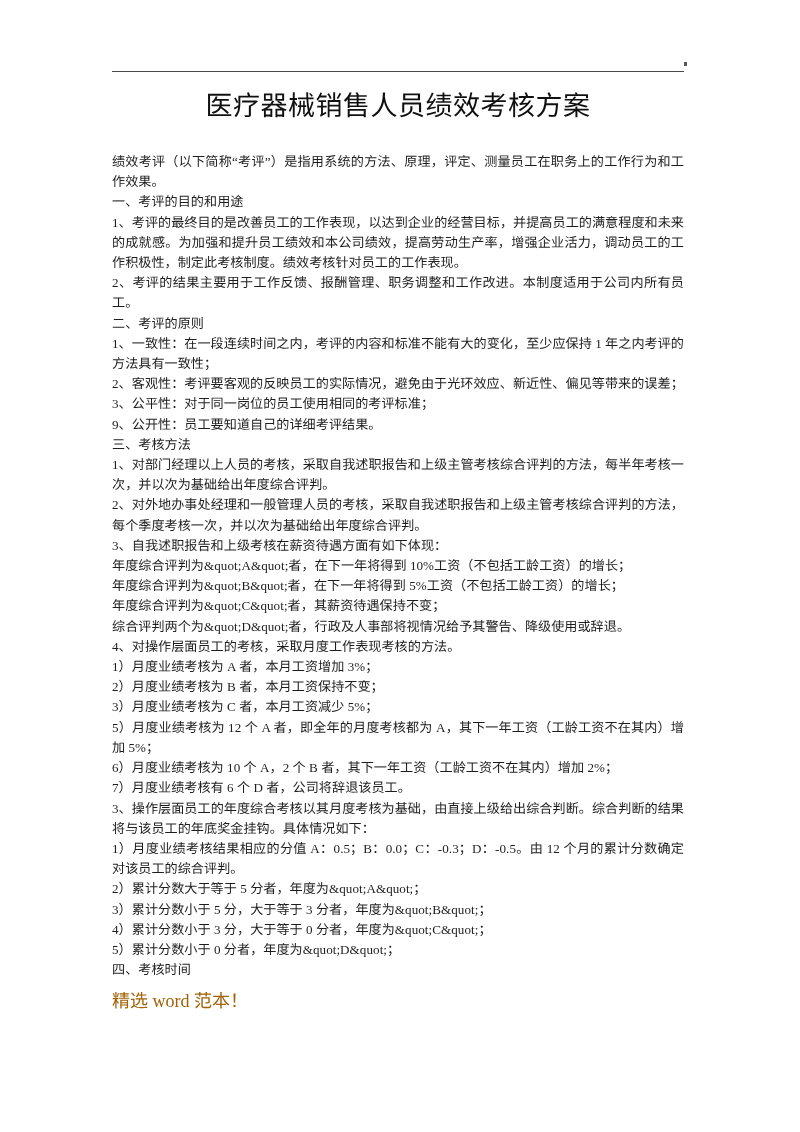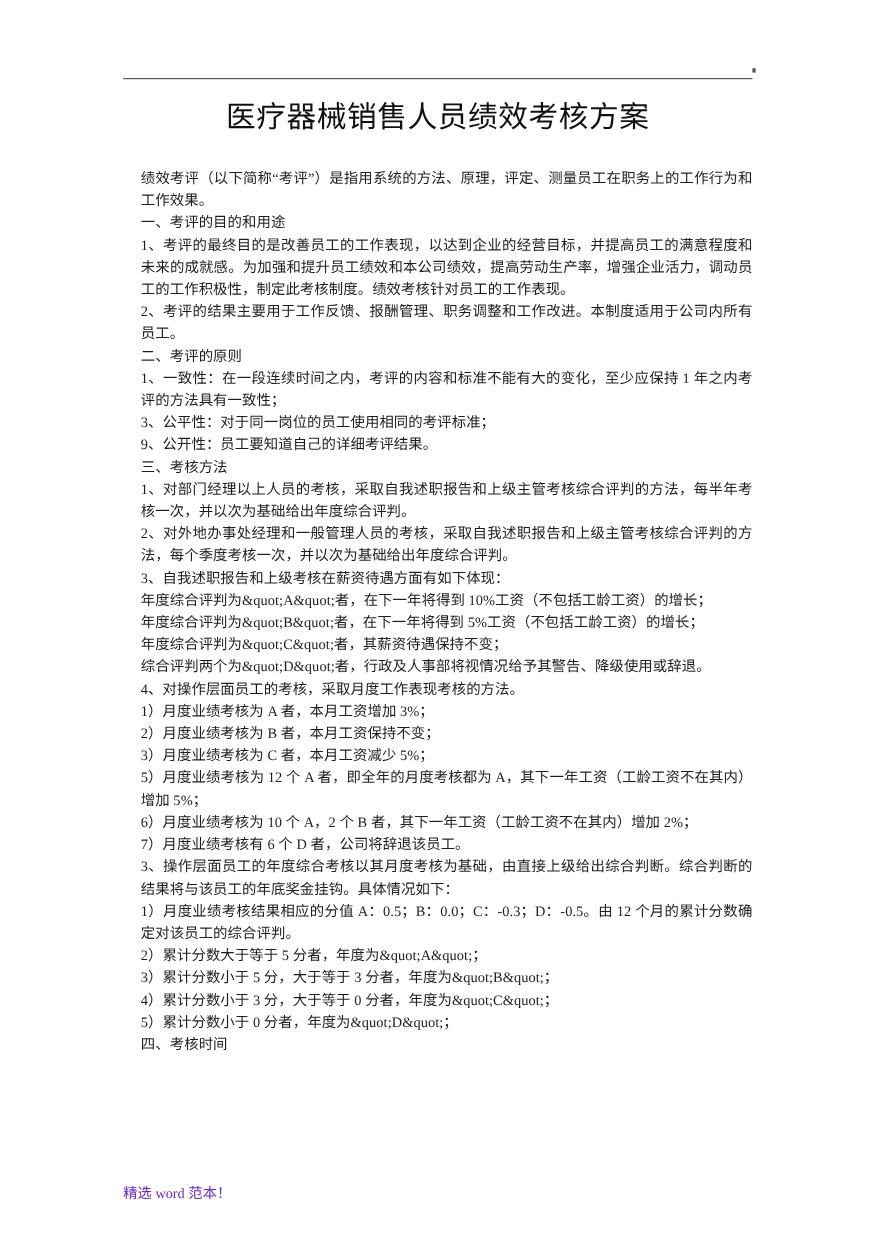--- a/index.html
+++ b/index.html
@@ -71,39 +71,38 @@
     white-space: nowrap;
   }
 
   .body-text {
     font-size: 13.1px;
     line-height: 20.2px;
     text-align: justify;
     text-justify: inter-ideograph;
     letter-spacing: 0.05px;
     color: #1d1d1d;
-    margin-left: 16px;
   }
 
   .body-text p {
     margin: 0;
     padding: 0;
     text-align: justify;
     text-justify: inter-ideograph;
   }
 
   
   .footer {
     position: absolute;
     left: 112px;
-    top: 1076px;
+    top: 992px;
     width: 572px;
-    font-size: 13px;
+    font-size: 18px;
     line-height: 18px;
-    color: #6d28d9;
+    color: #a16207;
   }
 </style>
 </head>
 <body>
 
 <div class="page">
 
   <div class="header-zone">
     <span class="header-mark"></span>
     <div class="header-rule"></div>
@@ -113,20 +112,21 @@
 
     <h1 class="doc-title">医疗器械销售人员绩效考核方案</h1>
 
     <div class="body-text">
       <p>绩效考评（以下简称“考评”）是指用系统的方法、原理，评定、测量员工在职务上的工作行为和工作效果。</p>
       <p>一、考评的目的和用途</p>
       <p>1、考评的最终目的是改善员工的工作表现，以达到企业的经营目标，并提高员工的满意程度和未来的成就感。为加强和提升员工绩效和本公司绩效，提高劳动生产率，增强企业活力，调动员工的工作积极性，制定此考核制度。绩效考核针对员工的工作表现。</p>
       <p>2、考评的结果主要用于工作反馈、报酬管理、职务调整和工作改进。本制度适用于公司内所有员工。</p>
       <p>二、考评的原则</p>
       <p>1、一致性：在一段连续时间之内，考评的内容和标准不能有大的变化，至少应保持 1 年之内考评的方法具有一致性；</p>
+      <p>2、客观性：考评要客观的反映员工的实际情况，避免由于光环效应、新近性、偏见等带来的误差；</p>
       <p>3、公平性：对于同一岗位的员工使用相同的考评标准；</p>
       <p>9、公开性：员工要知道自己的详细考评结果。</p>
       <p>三、考核方法</p>
       <p>1、对部门经理以上人员的考核，采取自我述职报告和上级主管考核综合评判的方法，每半年考核一次，并以次为基础给出年度综合评判。</p>
       <p>2、对外地办事处经理和一般管理人员的考核，采取自我述职报告和上级主管考核综合评判的方法，每个季度考核一次，并以次为基础给出年度综合评判。</p>
       <p>3、自我述职报告和上级考核在薪资待遇方面有如下体现：</p>
       <p>年度综合评判为&amp;quot;A&amp;quot;者，在下一年将得到 10%工资（不包括工龄工资）的增长；</p>
       <p>年度综合评判为&amp;quot;B&amp;quot;者，在下一年将得到 5%工资（不包括工龄工资）的增长；</p>
       <p>年度综合评判为&amp;quot;C&amp;quot;者，其薪资待遇保持不变；</p>
       <p>综合评判两个为&amp;quot;D&amp;quot;者，行政及人事部将视情况给予其警告、降级使用或辞退。</p>

